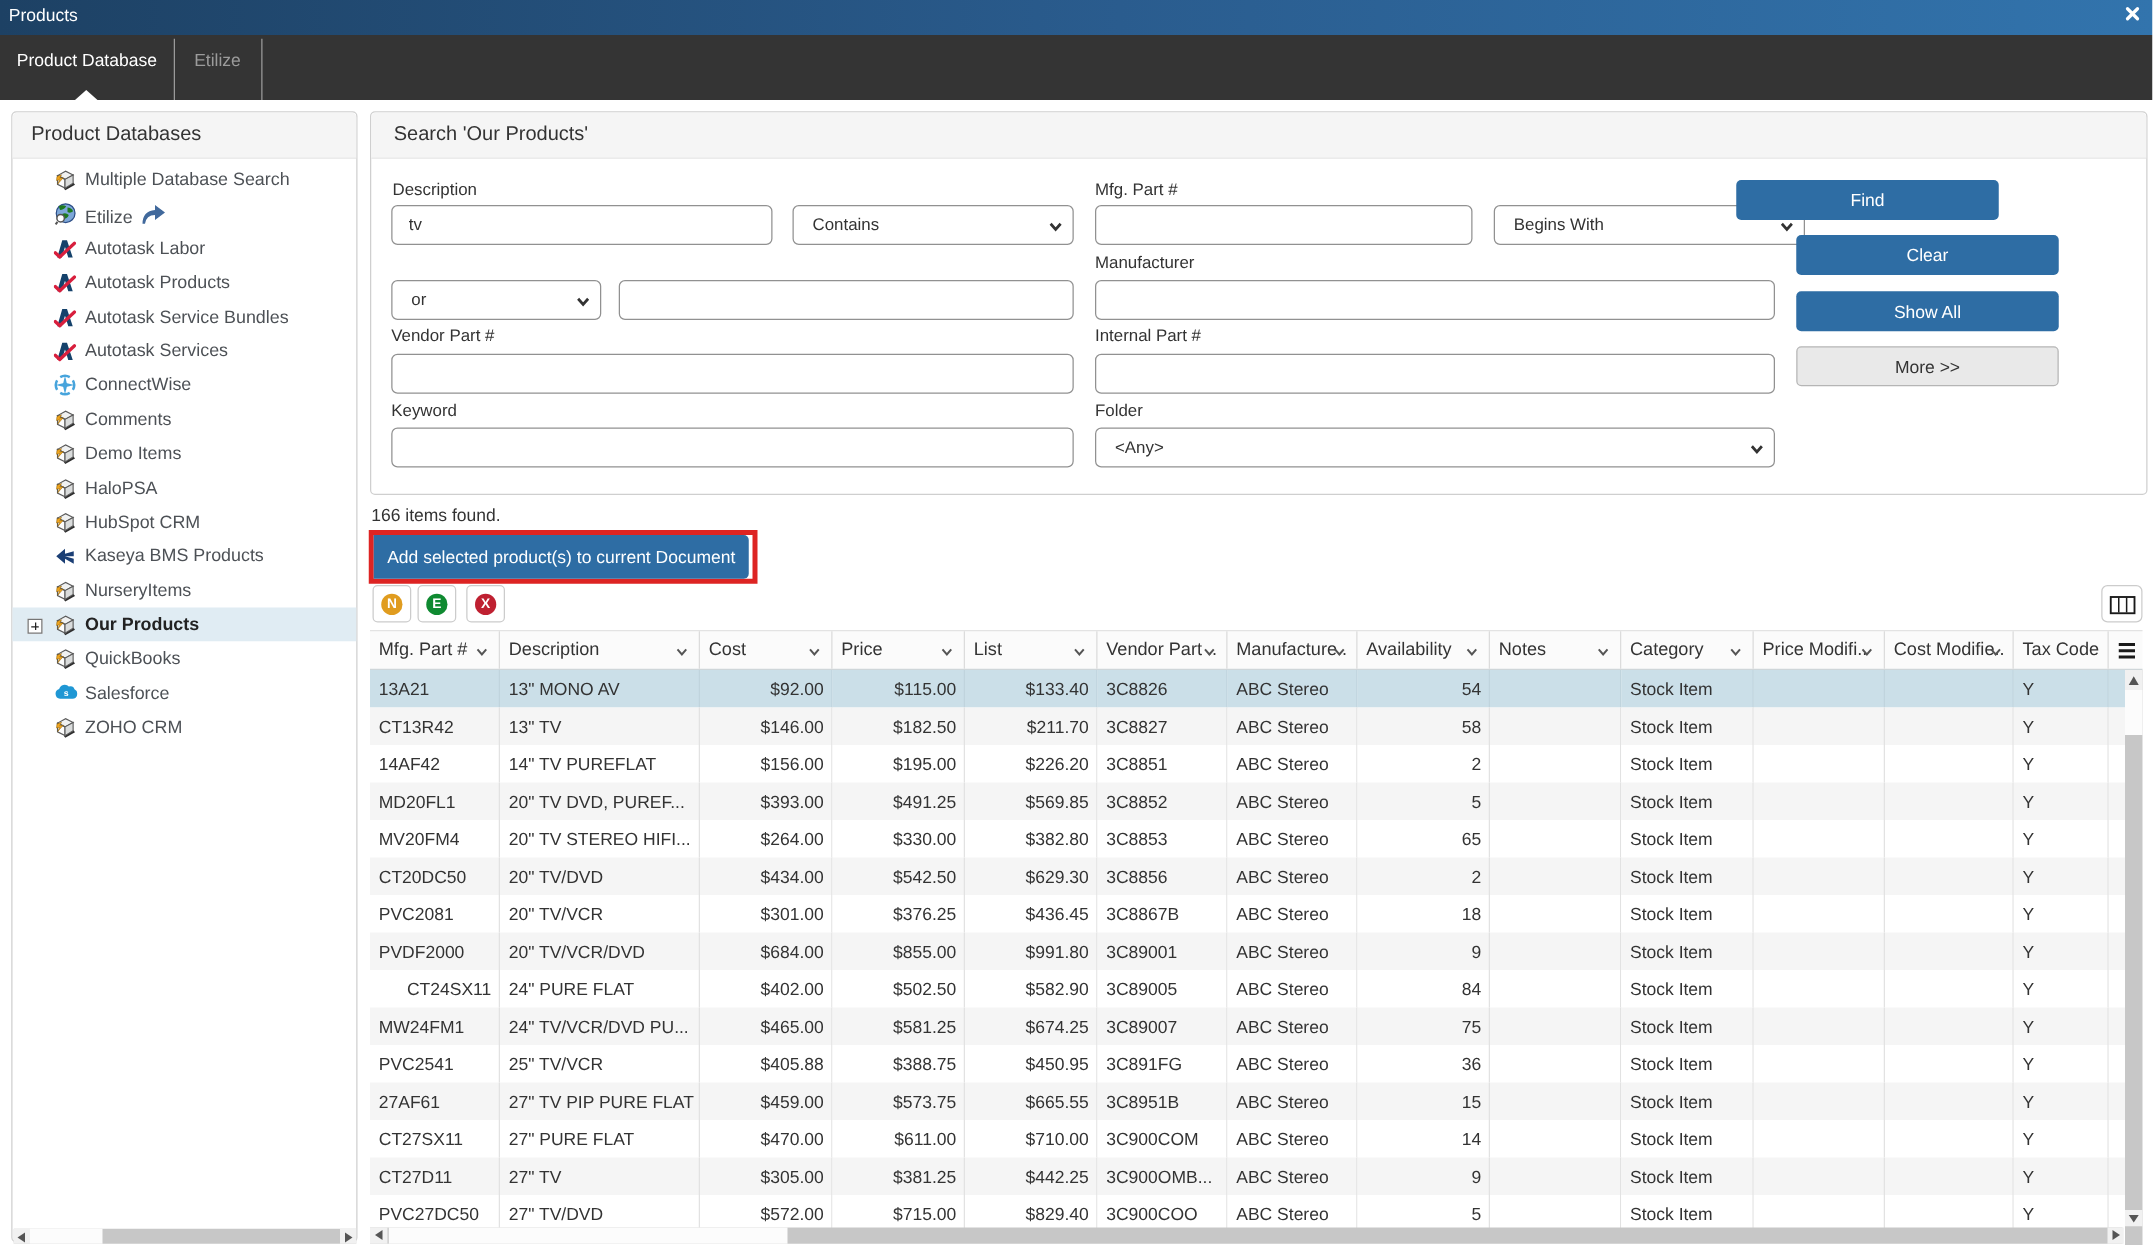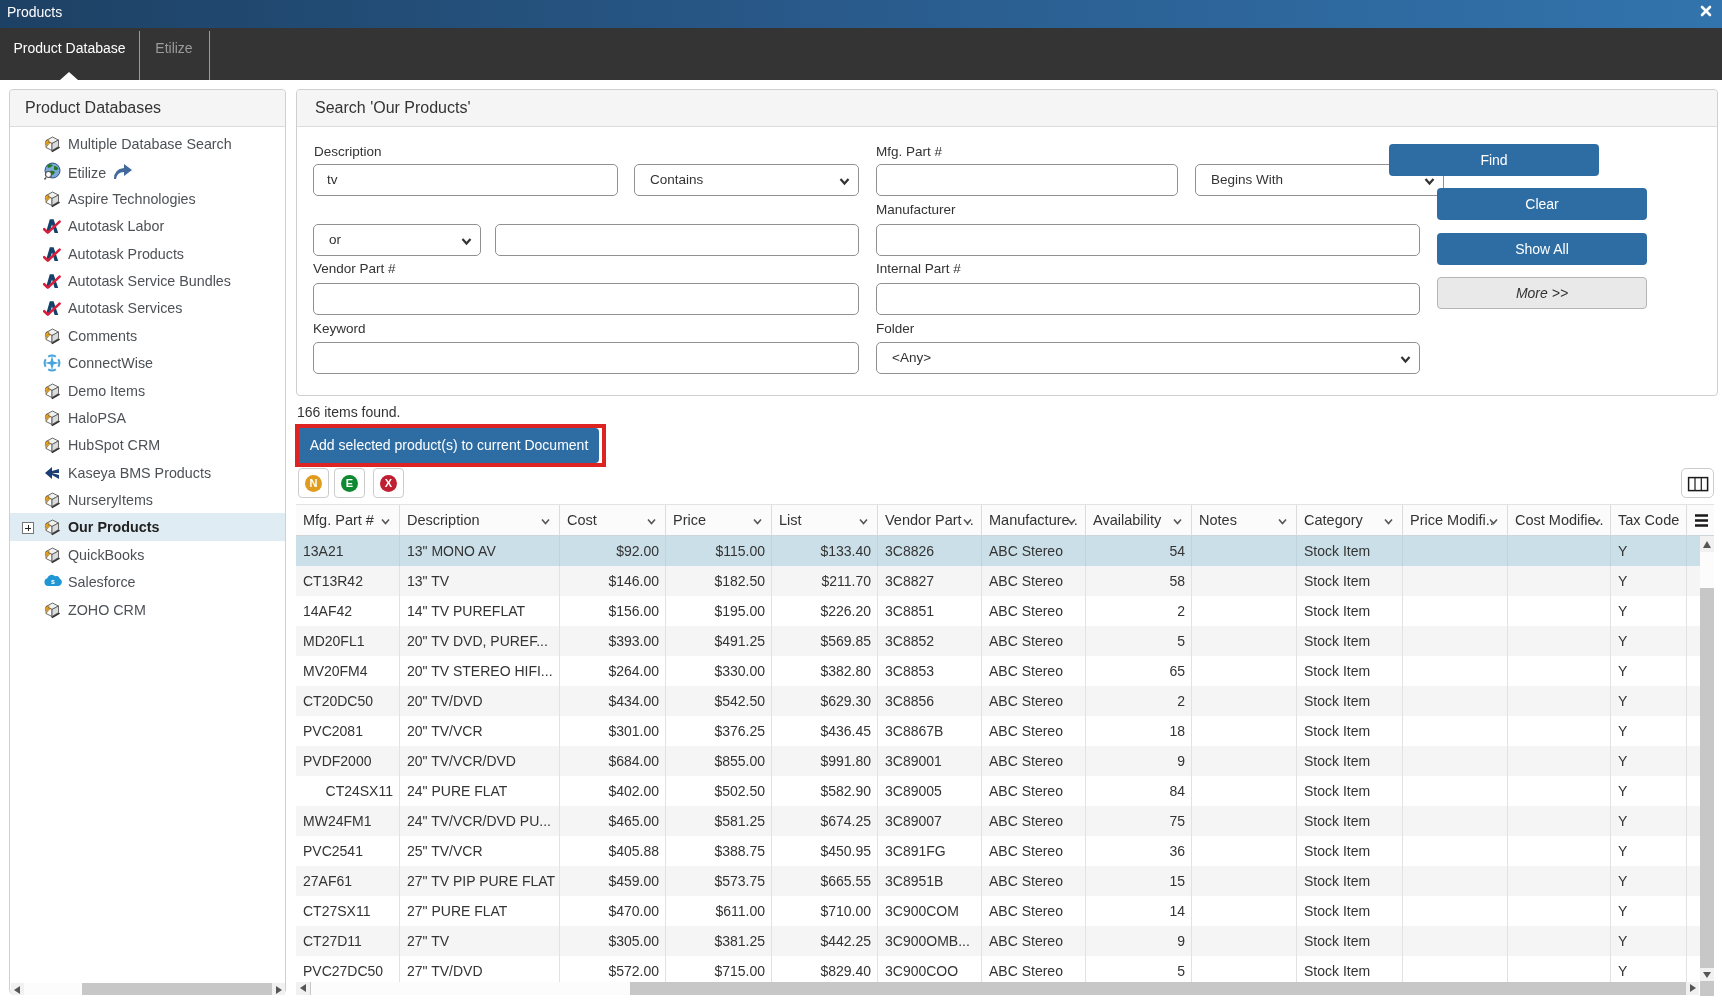--- a/index.html
+++ b/index.html
@@ -124,30 +124,20 @@
  <path d="M7 9 Q10 8 12 10 Q11 13 8 13 Q6 11 7 9 Z" fill="#1e7a1e"></path>
  <circle cx="5.5" cy="12.5" r="3" fill="#fff" stroke="#555" stroke-width="1.2"></circle>
  <line x1="3" y1="15.5" x2="1.5" y2="17.5" stroke="#555" stroke-width="1.6"></line>
 </svg></span>
           <span class="lb">Etilize<svg width="22" height="18" viewBox="0 0 22 18" style="vertical-align:-3px;margin-left:5px;">
  <path d="M3 16 Q3 6 13 5 L13 1 L21 7 L13 13 L13 9 Q6 9 5 16 Z" fill="#41699c"></path>
 </svg></span>
         </div>
         <div class="ti">
           <span class="ic"><svg width="18" height="18" viewBox="0 0 18 18">
- <path d="M8 15.6 L15.8 11.2 L17 12.8 L9.2 17.2 Z" fill="#2e2e2e"></path>
- <polygon points="3,5.5 9.5,2 15.5,5 9,8.5" fill="#f0f1f1" stroke="#5a5a5a" stroke-width="0.9"></polygon>
- <polygon points="3,5.5 9,8.5 9,15.5 3,12.5" fill="#fcfcfc" stroke="#5a5a5a" stroke-width="0.9"></polygon>
- <polygon points="9,8.5 15.5,5 15.5,11.6 9,15.5" fill="#dadcdc" stroke="#5a5a5a" stroke-width="0.9"></polygon>
- <polygon points="2.6,6.2 6.2,4.8 4.8,7.6 7.6,7.2 3.2,12.2 4.6,8.8 2.2,9.4" fill="#f0a51f" stroke="#8a5c00" stroke-width="0.4"></polygon>
-</svg></span>
-          <span class="lb">Aspire Technologies</span>
-        </div>
-        <div class="ti">
-          <span class="ic"><svg width="18" height="18" viewBox="0 0 18 18">
  <path d="M6.8 2.2 L10.6 2.2 L15.2 16 L11.6 16 L9.0 7.6 L6.4 16 L2.8 16 Z" fill="#15426b"></path>
  <path d="M1.2 12.2 L4.8 15.6 L16.6 4.6" fill="none" stroke="#d81f3d" stroke-width="2.6" stroke-linecap="round" stroke-linejoin="round"></path>
 </svg></span>
           <span class="lb">Autotask Labor</span>
         </div>
         <div class="ti">
           <span class="ic"><svg width="18" height="18" viewBox="0 0 18 18">
  <path d="M6.8 2.2 L10.6 2.2 L15.2 16 L11.6 16 L9.0 7.6 L6.4 16 L2.8 16 Z" fill="#15426b"></path>
  <path d="M1.2 12.2 L4.8 15.6 L16.6 4.6" fill="none" stroke="#d81f3d" stroke-width="2.6" stroke-linecap="round" stroke-linejoin="round"></path>
 </svg></span>
@@ -159,43 +149,43 @@
  <path d="M1.2 12.2 L4.8 15.6 L16.6 4.6" fill="none" stroke="#d81f3d" stroke-width="2.6" stroke-linecap="round" stroke-linejoin="round"></path>
 </svg></span>
           <span class="lb">Autotask Service Bundles</span>
         </div>
         <div class="ti">
           <span class="ic"><svg width="18" height="18" viewBox="0 0 18 18">
  <path d="M6.8 2.2 L10.6 2.2 L15.2 16 L11.6 16 L9.0 7.6 L6.4 16 L2.8 16 Z" fill="#15426b"></path>
  <path d="M1.2 12.2 L4.8 15.6 L16.6 4.6" fill="none" stroke="#d81f3d" stroke-width="2.6" stroke-linecap="round" stroke-linejoin="round"></path>
 </svg></span>
           <span class="lb">Autotask Services</span>
-        </div>
-        <div class="ti">
-          <span class="ic"><svg width="18" height="18" viewBox="0 0 18 18">
- <path d="M8 15.6 L15.8 11.2 L17 12.8 L9.2 17.2 Z" fill="#2e2e2e"></path>
- <polygon points="3,5.5 9.5,2 15.5,5 9,8.5" fill="#f0f1f1" stroke="#5a5a5a" stroke-width="0.9"></polygon>
- <polygon points="3,5.5 9,8.5 9,15.5 3,12.5" fill="#fcfcfc" stroke="#5a5a5a" stroke-width="0.9"></polygon>
- <polygon points="9,8.5 15.5,5 15.5,11.6 9,15.5" fill="#dadcdc" stroke="#5a5a5a" stroke-width="0.9"></polygon>
- <polygon points="2.6,6.2 6.2,4.8 4.8,7.6 7.6,7.2 3.2,12.2 4.6,8.8 2.2,9.4" fill="#f0a51f" stroke="#8a5c00" stroke-width="0.4"></polygon>
-</svg></span>
-          <span class="lb">Comments</span>
         </div>
         <div class="ti">
           <span class="ic"><svg width="18" height="18" viewBox="0 0 18 18">
  <g fill="none" stroke="#47a4dc" stroke-width="2">
   <path d="M5.2 2.7 A7.6 7.6 0 0 1 12.8 2.7"></path>
   <path d="M15.3 5.2 A7.6 7.6 0 0 1 15.3 12.8"></path>
   <path d="M12.8 15.3 A7.6 7.6 0 0 1 5.2 15.3"></path>
   <path d="M2.7 12.8 A7.6 7.6 0 0 1 2.7 5.2"></path>
  </g>
  <path d="M9 1.5 L10.8 9 L9 16.5 L7.2 9 Z" fill="#47a4dc"></path>
  <path d="M1.5 9 L9 7.2 L16.5 9 L9 10.8 Z" fill="#47a4dc"></path>
 </svg></span>
           <span class="lb">ConnectWise</span>
+        </div>
+        <div class="ti">
+          <span class="ic"><svg width="18" height="18" viewBox="0 0 18 18">
+ <path d="M8 15.6 L15.8 11.2 L17 12.8 L9.2 17.2 Z" fill="#2e2e2e"></path>
+ <polygon points="3,5.5 9.5,2 15.5,5 9,8.5" fill="#f0f1f1" stroke="#5a5a5a" stroke-width="0.9"></polygon>
+ <polygon points="3,5.5 9,8.5 9,15.5 3,12.5" fill="#fcfcfc" stroke="#5a5a5a" stroke-width="0.9"></polygon>
+ <polygon points="9,8.5 15.5,5 15.5,11.6 9,15.5" fill="#dadcdc" stroke="#5a5a5a" stroke-width="0.9"></polygon>
+ <polygon points="2.6,6.2 6.2,4.8 4.8,7.6 7.6,7.2 3.2,12.2 4.6,8.8 2.2,9.4" fill="#f0a51f" stroke="#8a5c00" stroke-width="0.4"></polygon>
+</svg></span>
+          <span class="lb">Comments</span>
         </div>
         <div class="ti">
           <span class="ic"><svg width="18" height="18" viewBox="0 0 18 18">
  <path d="M8 15.6 L15.8 11.2 L17 12.8 L9.2 17.2 Z" fill="#2e2e2e"></path>
  <polygon points="3,5.5 9.5,2 15.5,5 9,8.5" fill="#f0f1f1" stroke="#5a5a5a" stroke-width="0.9"></polygon>
  <polygon points="3,5.5 9,8.5 9,15.5 3,12.5" fill="#fcfcfc" stroke="#5a5a5a" stroke-width="0.9"></polygon>
  <polygon points="9,8.5 15.5,5 15.5,11.6 9,15.5" fill="#dadcdc" stroke="#5a5a5a" stroke-width="0.9"></polygon>
  <polygon points="2.6,6.2 6.2,4.8 4.8,7.6 7.6,7.2 3.2,12.2 4.6,8.8 2.2,9.4" fill="#f0a51f" stroke="#8a5c00" stroke-width="0.4"></polygon>
 </svg></span>
           <span class="lb">Demo Items</span>
@@ -321,21 +311,21 @@
     <div class="flabel" style="left:579px;top:231px;">Folder</div>
     <div class="fselect" style="left:579px;top:252px;width:544px;">&lt;Any&gt;<span class="chev">
           <svg width="13" height="13" viewBox="0 0 13 13">
             <path d="M2.5 4 L6.5 8.5 L10.5 4" fill="none" stroke="#333" stroke-width="2.2"></path>
           </svg>
         </span></div>
 
     <div class="bbtn" style="left:1092px;top:54px;">Find</div>
     <div class="bbtn" style="left:1140px;top:98px;">Clear</div>
     <div class="bbtn" style="left:1140px;top:143px;">Show All</div>
-    <div class="gbtn" style="left:1140px;top:187px;font-style:italic;">More &gt;&gt;</div>
+    <div class="gbtn" style="left:1140px;top:187px;">More &gt;&gt;</div>
   </div>
 
   <div id="found" class="abs">166 items found.</div>
   <div id="addwrap" class="abs">
       <div id="addbtn">Add selected product(s) to current Document</div>
     </div>
   <div class="nexbtn" style="left:298px;">
       <div class="c" style="background:#e09c1f;">N</div>
     </div>
   <div class="nexbtn" style="left:334px;">

